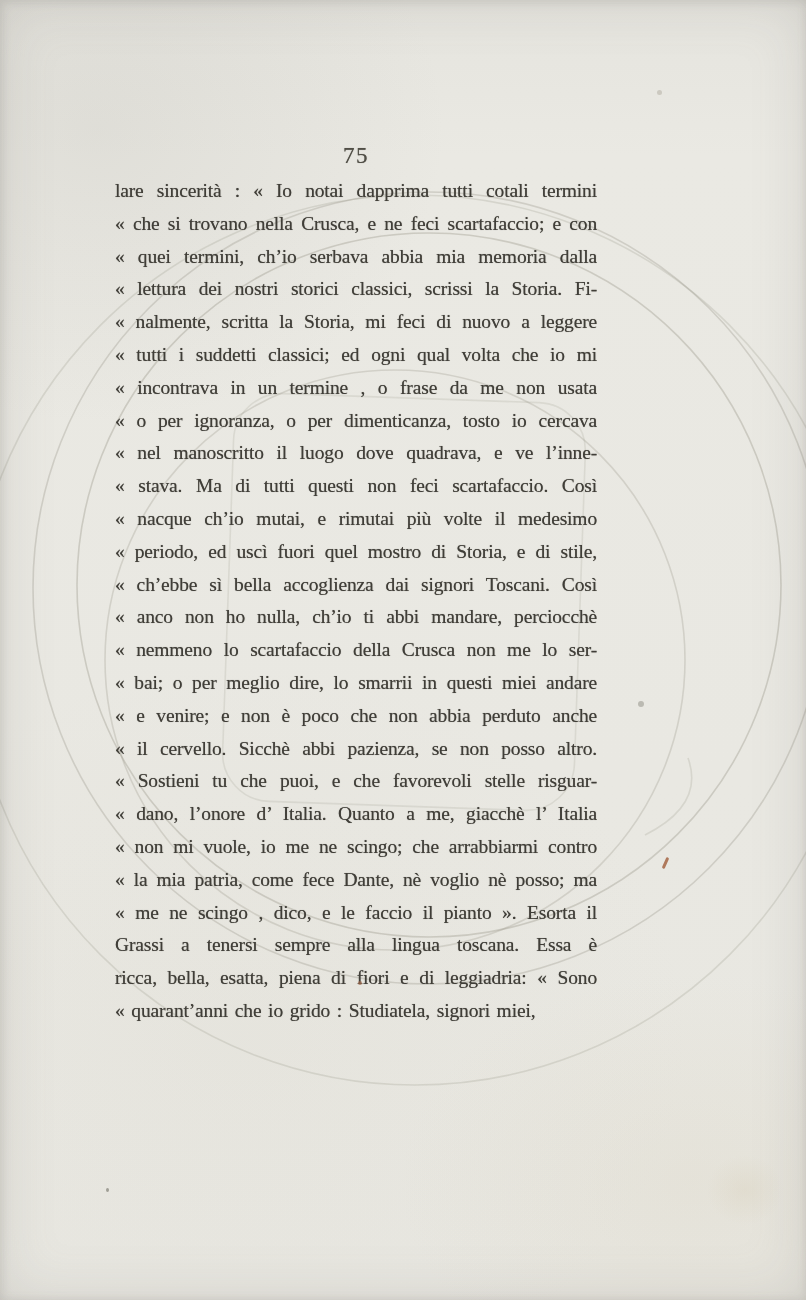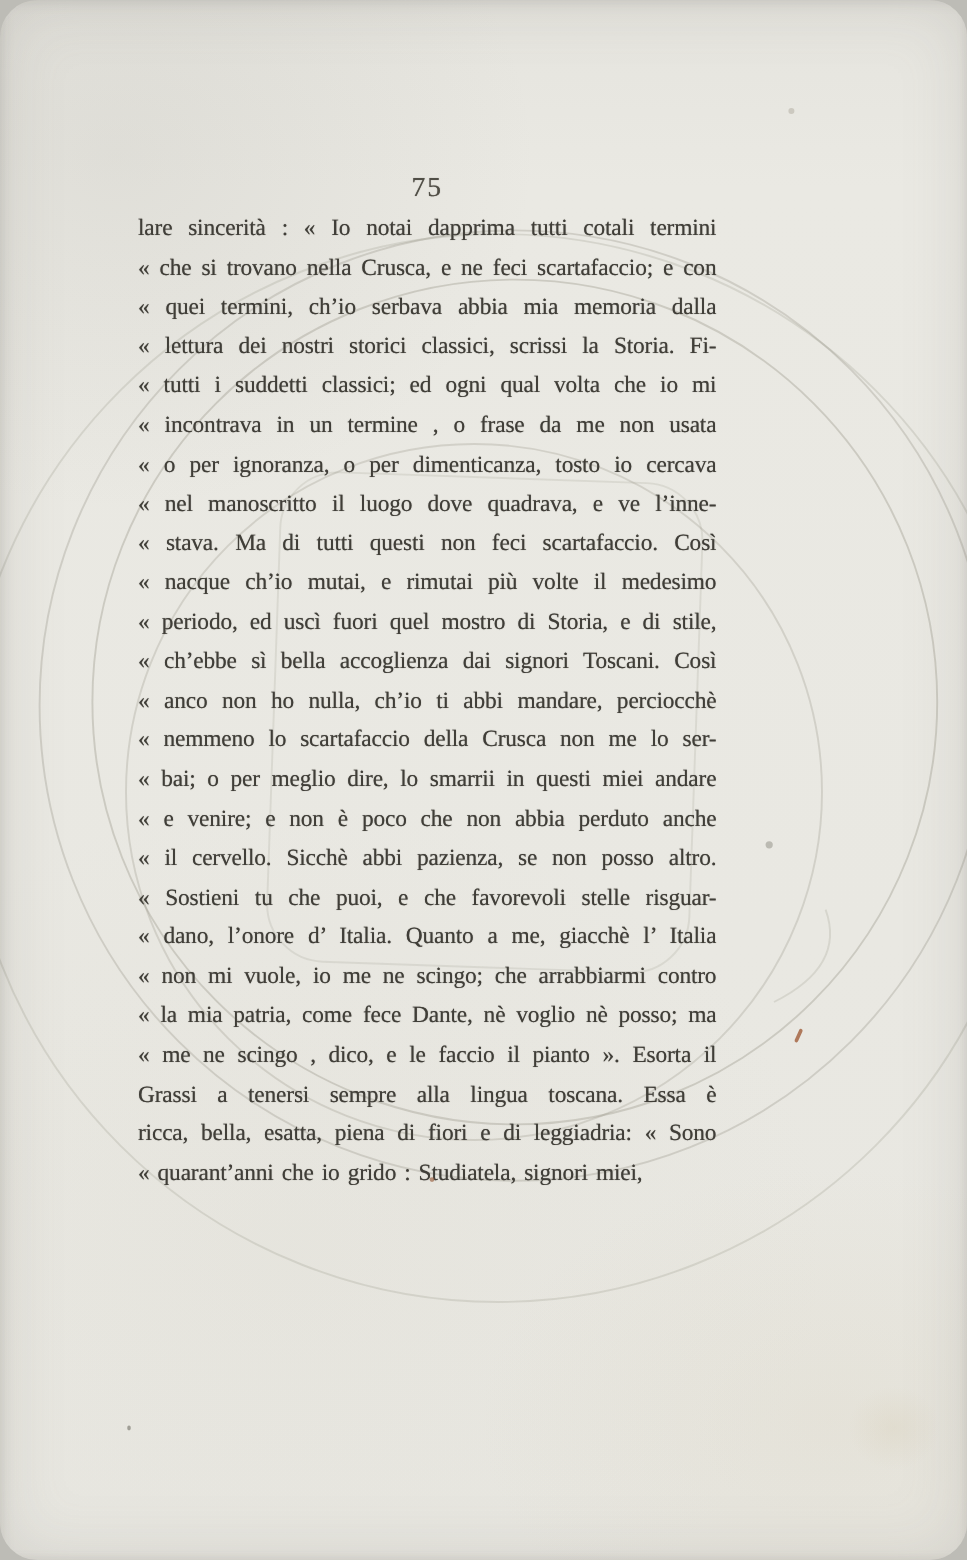--- a/index.html
+++ b/index.html
@@ -11,21 +11,20 @@
     position: relative;
     width: 806px;
     height: 1300px;
     overflow: hidden;
     font-family: "Liberation Serif", "DejaVu Serif", serif;
     background:
       radial-gradient(420px 300px at 86% 91%, rgba(214,205,182,0.20), rgba(214,205,182,0) 70%),
       radial-gradient(500px 420px at 12% 10%, rgba(160,158,150,0.14), rgba(160,158,150,0) 70%),
       radial-gradient(600px 500px at 30% 80%, rgba(205,200,185,0.10), rgba(205,200,185,0) 75%),
       linear-gradient(180deg, #e5e4de 0%, #eae9e3 12%, #e9e8e2 60%, #e8e7e1 100%);
-    border-radius: 31px;
   }
   
   .scan::after {
     content: "";
     position: absolute;
     inset: 0;
     pointer-events: none;
     box-shadow:
       inset 0 0 55px rgba(110,108,100,0.18),
       inset 3px 3px 10px rgba(110,108,100,0.12),
@@ -131,20 +130,21 @@
     </g>
   </svg>
 
   <div class="page-number">75</div>
 
   <div class="text-block">
       <div class="line">lare sincerità : « Io notai dapprima tutti cotali termini</div>
       <div class="line">« che si trovano nella Crusca, e ne feci scartafaccio; e con</div>
       <div class="line">« quei termini, ch’io serbava abbia mia memoria dalla</div>
       <div class="line">« lettura dei nostri storici classici, scrissi la Storia. Fi-</div>
+      <div class="line">« nalmente, scritta la Storia, mi feci di nuovo a leggere</div>
       <div class="line">« tutti i suddetti classici; ed ogni qual volta che io mi</div>
       <div class="line">« incontrava in un termine , o frase da me non usata</div>
       <div class="line">« o per ignoranza, o per dimenticanza, tosto io cercava</div>
       <div class="line">« nel manoscritto il luogo dove quadrava, e ve l’inne-</div>
       <div class="line">« stava. Ma di tutti questi non feci scartafaccio. Così</div>
       <div class="line">« nacque ch’io mutai, e rimutai più volte il medesimo</div>
       <div class="line">« periodo, ed uscì fuori quel mostro di Storia, e di stile,</div>
       <div class="line">« ch’ebbe sì bella accoglienza dai signori Toscani. Così</div>
       <div class="line">« anco non ho nulla, ch’io ti abbi mandare, perciocchè</div>
       <div class="line">« nemmeno lo scartafaccio della Crusca non me lo ser-</div>

